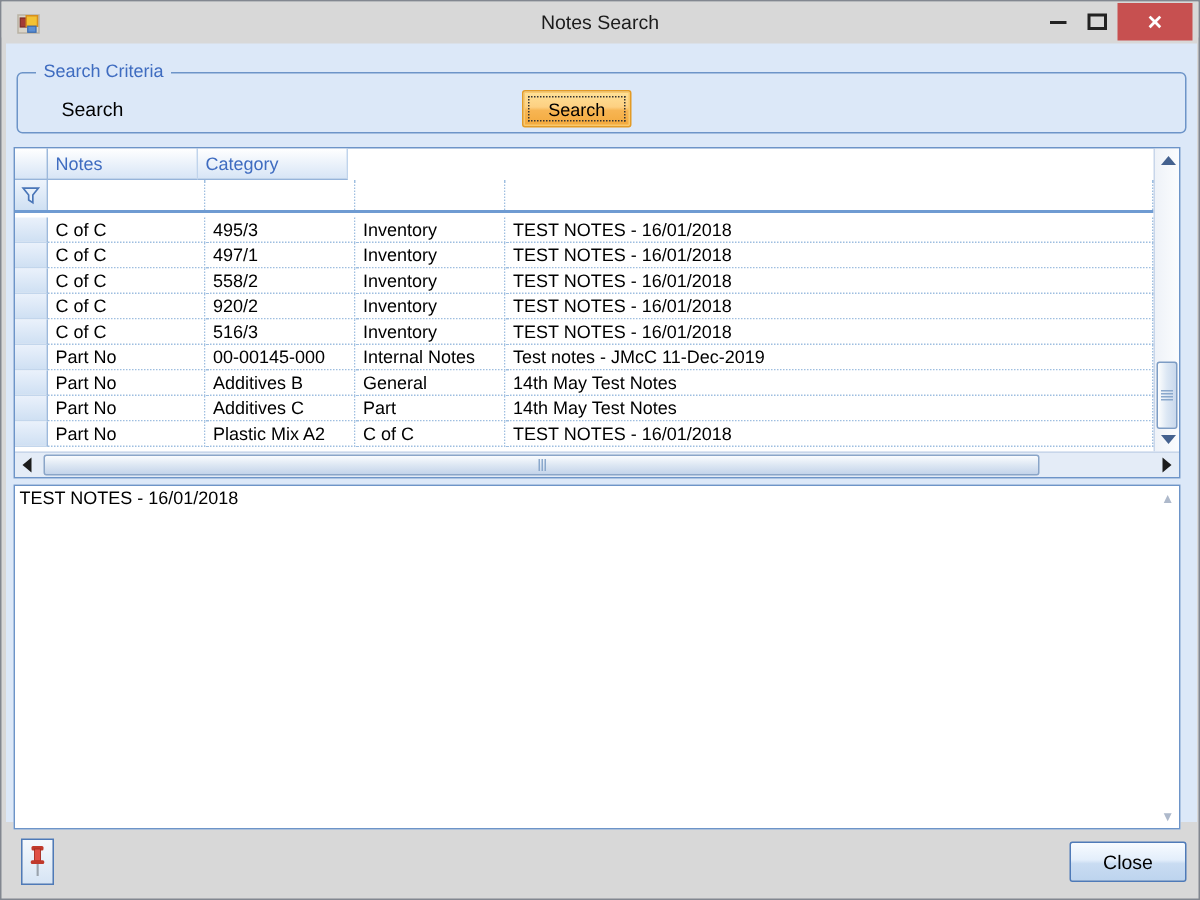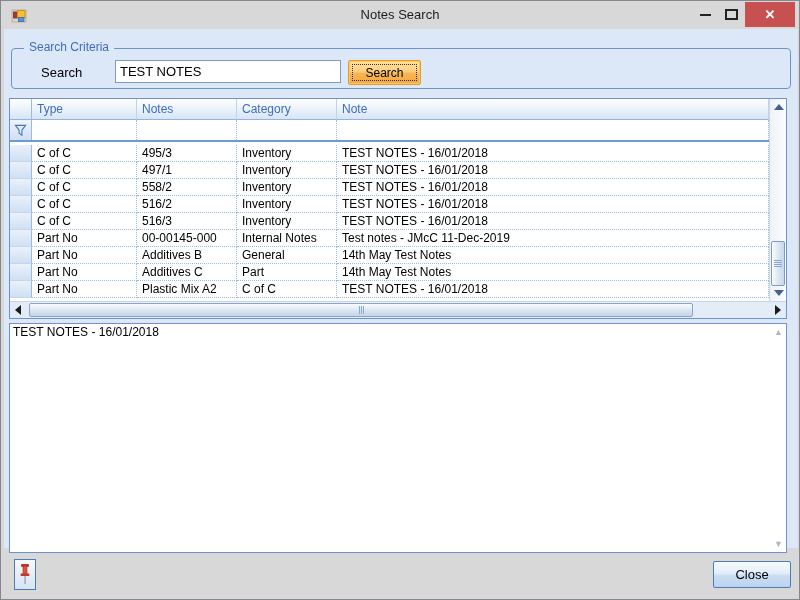--- a/index.html
+++ b/index.html
@@ -167,34 +167,31 @@
     <div id="btn-close" class="win-btn">
       <span>✕</span>
     </div>
   </div>
 
   <div id="client">
 
     <fieldset id="groupbox"></fieldset>
     <div id="groupbox-label">Search Criteria</div>
     <div id="search-label">Search</div>
-    <input id="search-input" type="text" value="TEST NOTES" style="">
     <button id="search-button">
       <span>Search</span>
       <span class="focus-rect"></span>
     </button>
 
     <div id="grid">
 
       <div id="grid-header" class="grid-row">
         <div class="c-sel hcell"></div>
-        <div class="c-type hcell">Type</div>
         <div class="c-obj hcell">Notes</div>
         <div class="c-cat hcell">Category</div>
-        <div class="c-note hcell">Note</div>
       </div>
 
       <div id="filter-row" class="grid-row">
         <div class="c-sel">
           <svg width="13" height="13" viewBox="0 0 14 14">
             <path d="M1.5 1.5 H12.5 L8.5 6.5 V12 L5.5 10 V6.5 Z" fill="#e7f0fa" stroke="#4a76b8" stroke-width="1.2"></path>
           </svg>
         </div>
         <div class="c-type fcell"></div>
         <div class="c-obj fcell"></div>
@@ -223,21 +220,21 @@
           <div class="c-sel"></div>
           <div class="c-type cell">C of C</div>
           <div class="c-obj cell">558/2</div>
           <div class="c-cat cell">Inventory</div>
           <div class="c-note cell">TEST NOTES - 16/01/2018</div>
         </div>
 
         <div class="grid-row data-row">
           <div class="c-sel"></div>
           <div class="c-type cell">C of C</div>
-          <div class="c-obj cell">516/2</div>
+          <div class="c-obj cell">920/2</div>
           <div class="c-cat cell">Inventory</div>
           <div class="c-note cell">TEST NOTES - 16/01/2018</div>
         </div>
 
         <div class="grid-row data-row">
           <div class="c-sel"></div>
           <div class="c-type cell">C of C</div>
           <div class="c-obj cell">516/3</div>
           <div class="c-cat cell">Inventory</div>
           <div class="c-note cell">TEST NOTES - 16/01/2018</div>

